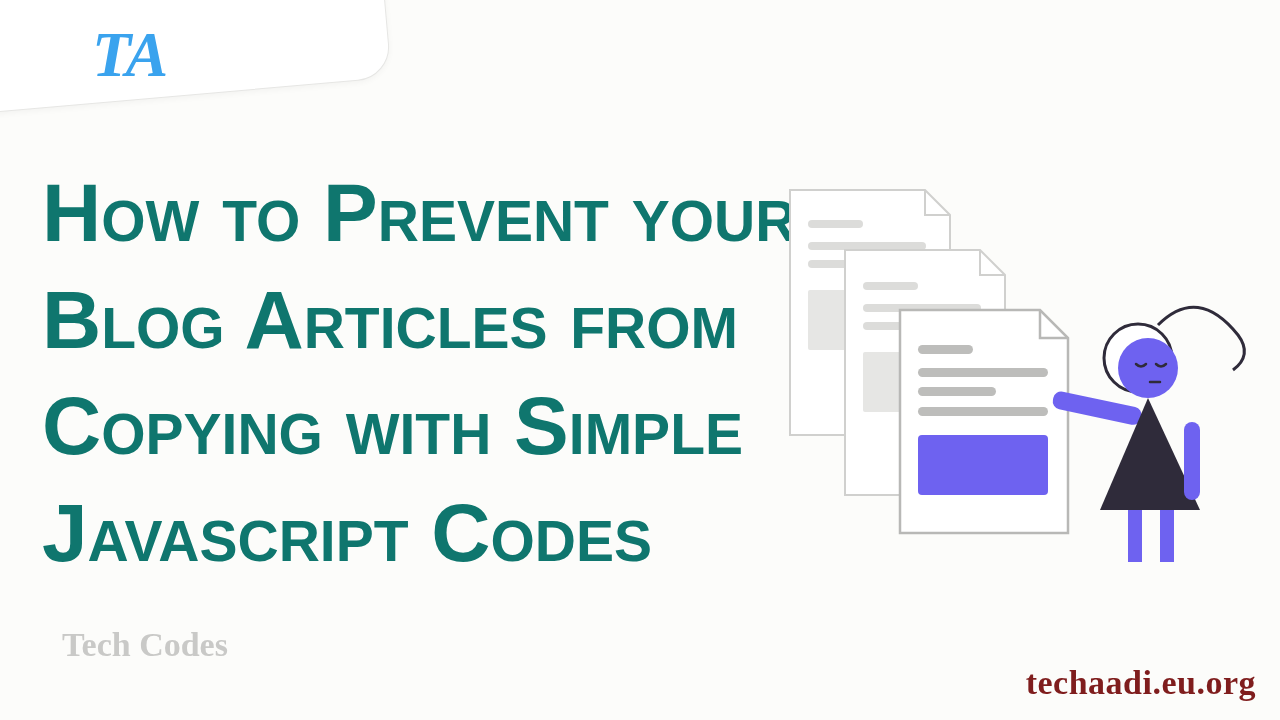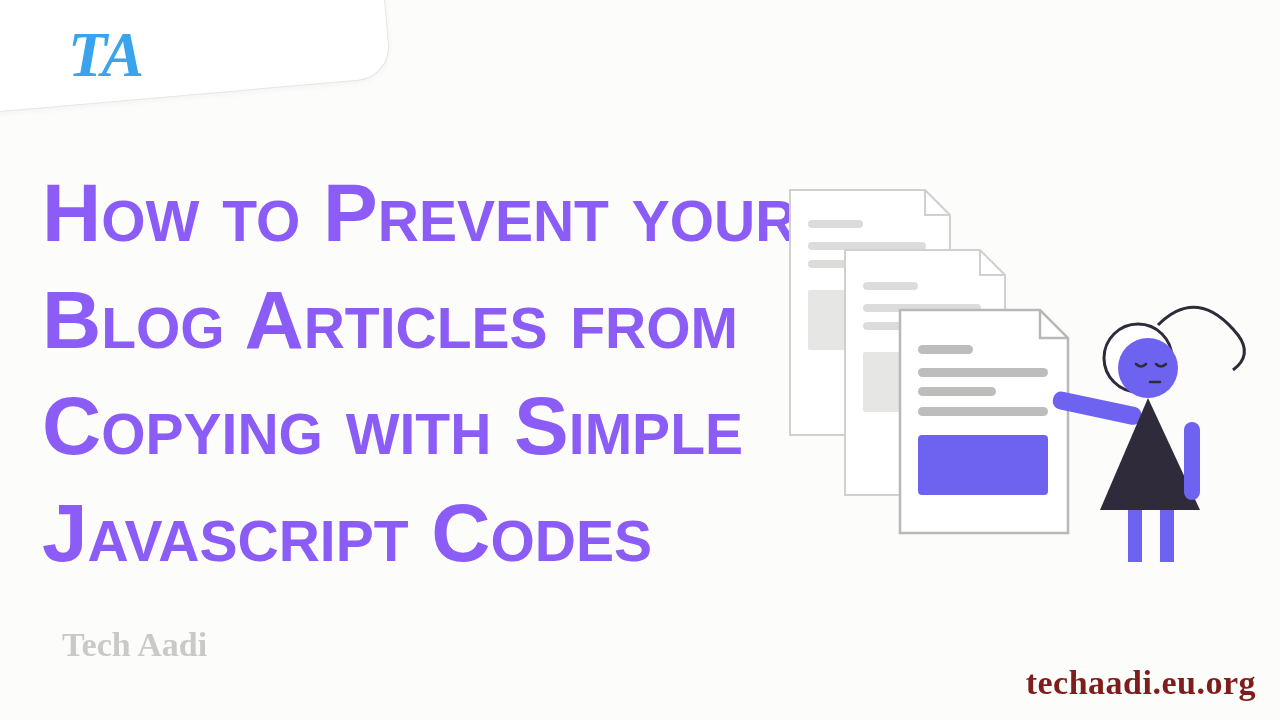--- a/index.html
+++ b/index.html
@@ -20,40 +20,40 @@
     background: #ffffff;
     border: 1px solid #e6e6e4;
     border-radius: 0 0 34px 0;
     transform: rotate(-5deg);
     transform-origin: top left;
     box-shadow: 0 2px 6px rgba(0,0,0,0.04);
   }
   .logo-text {
     position: absolute;
     top: 18px;
-    left: 68px;
+    left: 92px;
     font-family: "Brush Script MT", "Segoe Script", cursive;
     font-weight: 700;
     font-style: italic;
     font-size: 64px;
     color: #3aa3ee;
     letter-spacing: -2px;
   }
 
   
   .headline {
     position: absolute;
     top: 160px;
     left: 42px;
     width: 760px;
     font-family: "Arial Black", Impact, "Arial Narrow", sans-serif;
     font-weight: 900;
     font-size: 82px;
     line-height: 1.30;
-    color: #8b5cf6;
+    color: #0f766e;
     font-variant: small-caps;
     letter-spacing: 0px;
     font-stretch: condensed;
   }
 
   
   .author {
     position: absolute;
     left: 62px;
     bottom: 56px;
@@ -85,21 +85,21 @@
   }
 </style>
 </head>
 <body>
 
 <div class="logo-card"></div>
 <div class="logo-text">TA</div>
 
 <h1 class="headline">How to Prevent your Blog Articles from Copying with Simple Javascript Codes</h1>
 
-<div class="author">Tech Aadi</div>
+<div class="author">Tech Codes</div>
 
 <div class="site-url">techaadi.eu.org</div>
 
 <div class="illus">
   <svg viewBox="0 0 500 420" width="500" height="420">
 
     <g>
       <path d="M30 30 h135 l25 25 v220 h-160 z" fill="#ffffff" stroke="#d0d0ce" stroke-width="2"></path>
       <path d="M165 30 v25 h25" fill="none" stroke="#d0d0ce" stroke-width="2"></path>
       <rect x="48" y="60" width="55" height="8" rx="4" fill="#dcdcda"></rect>

